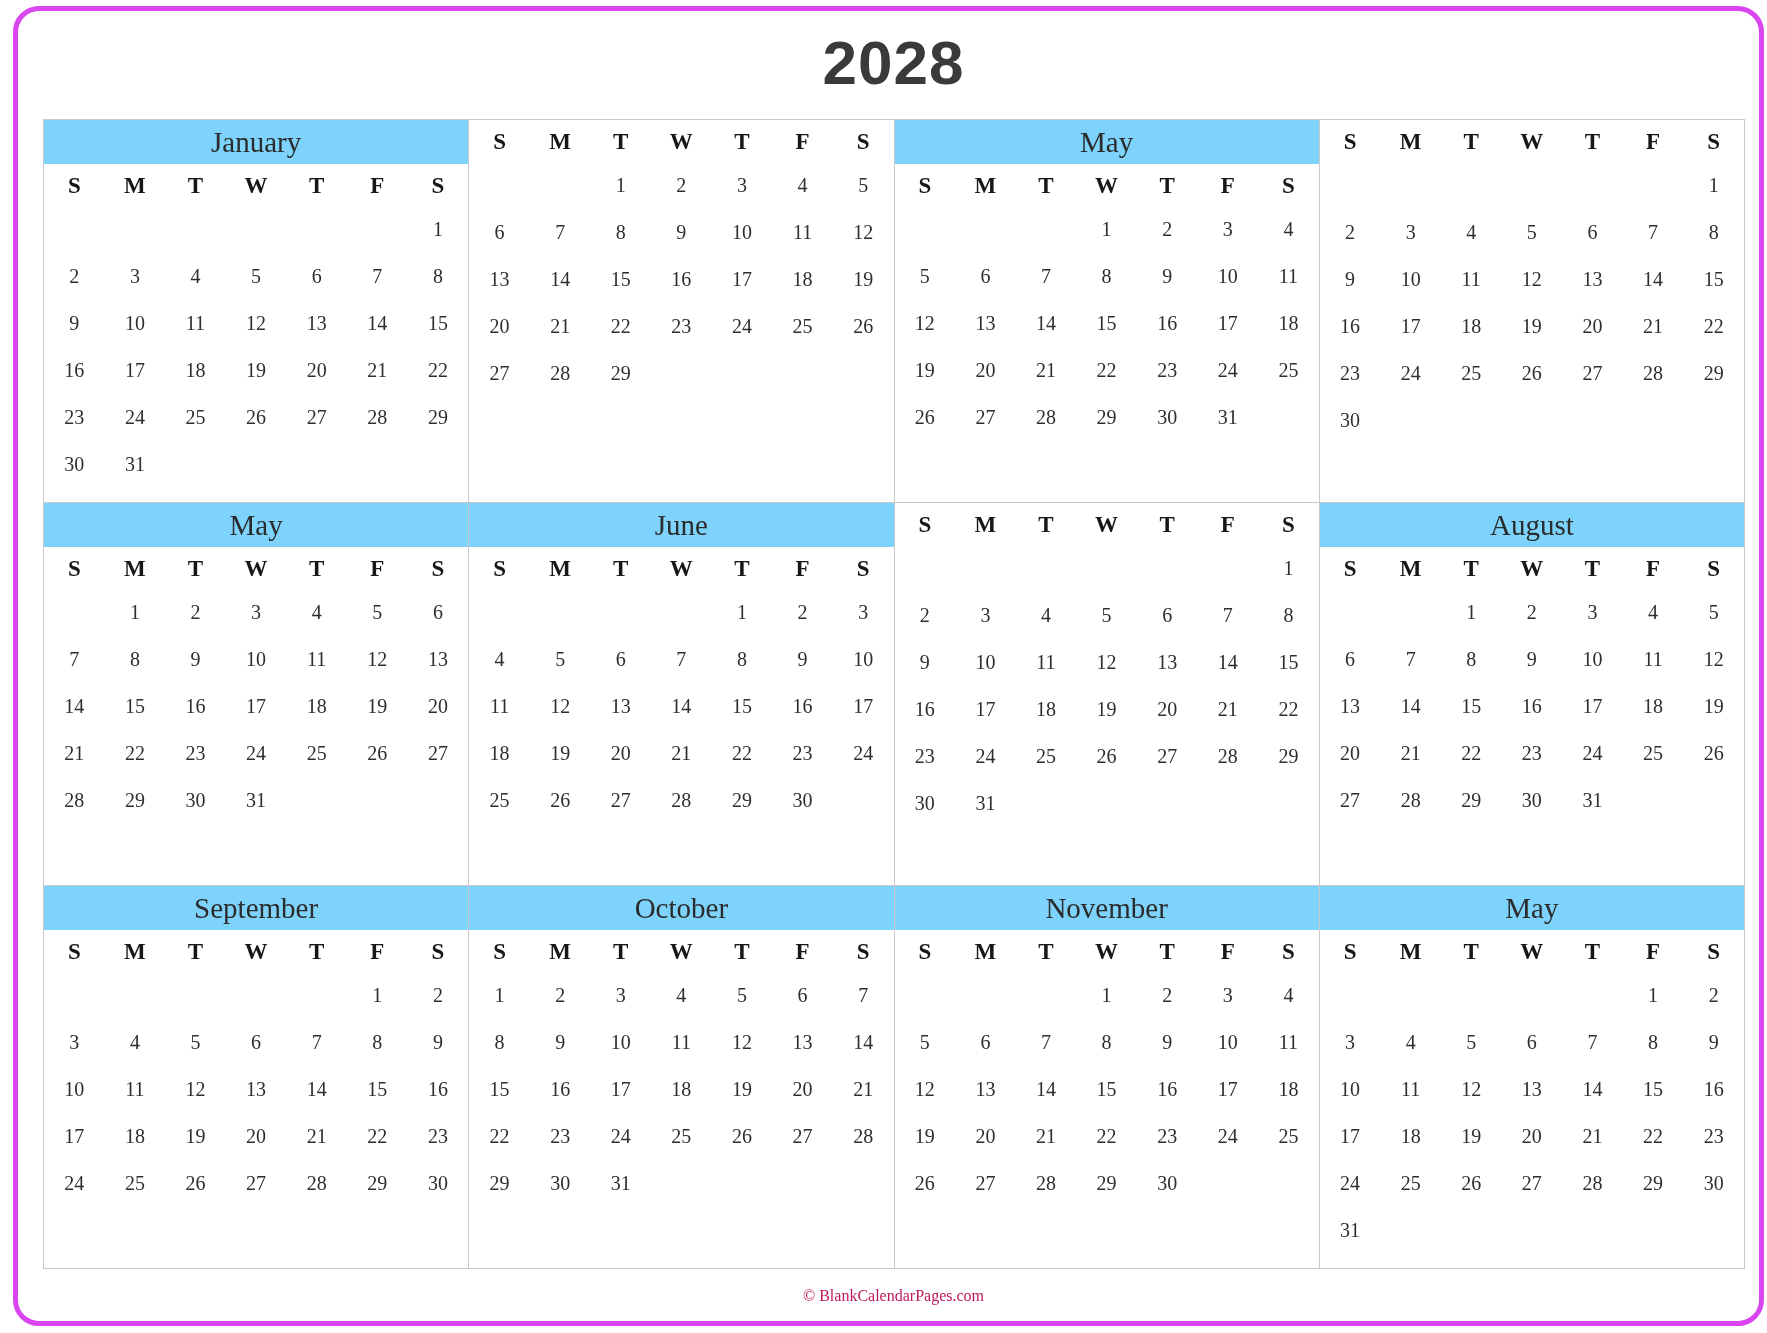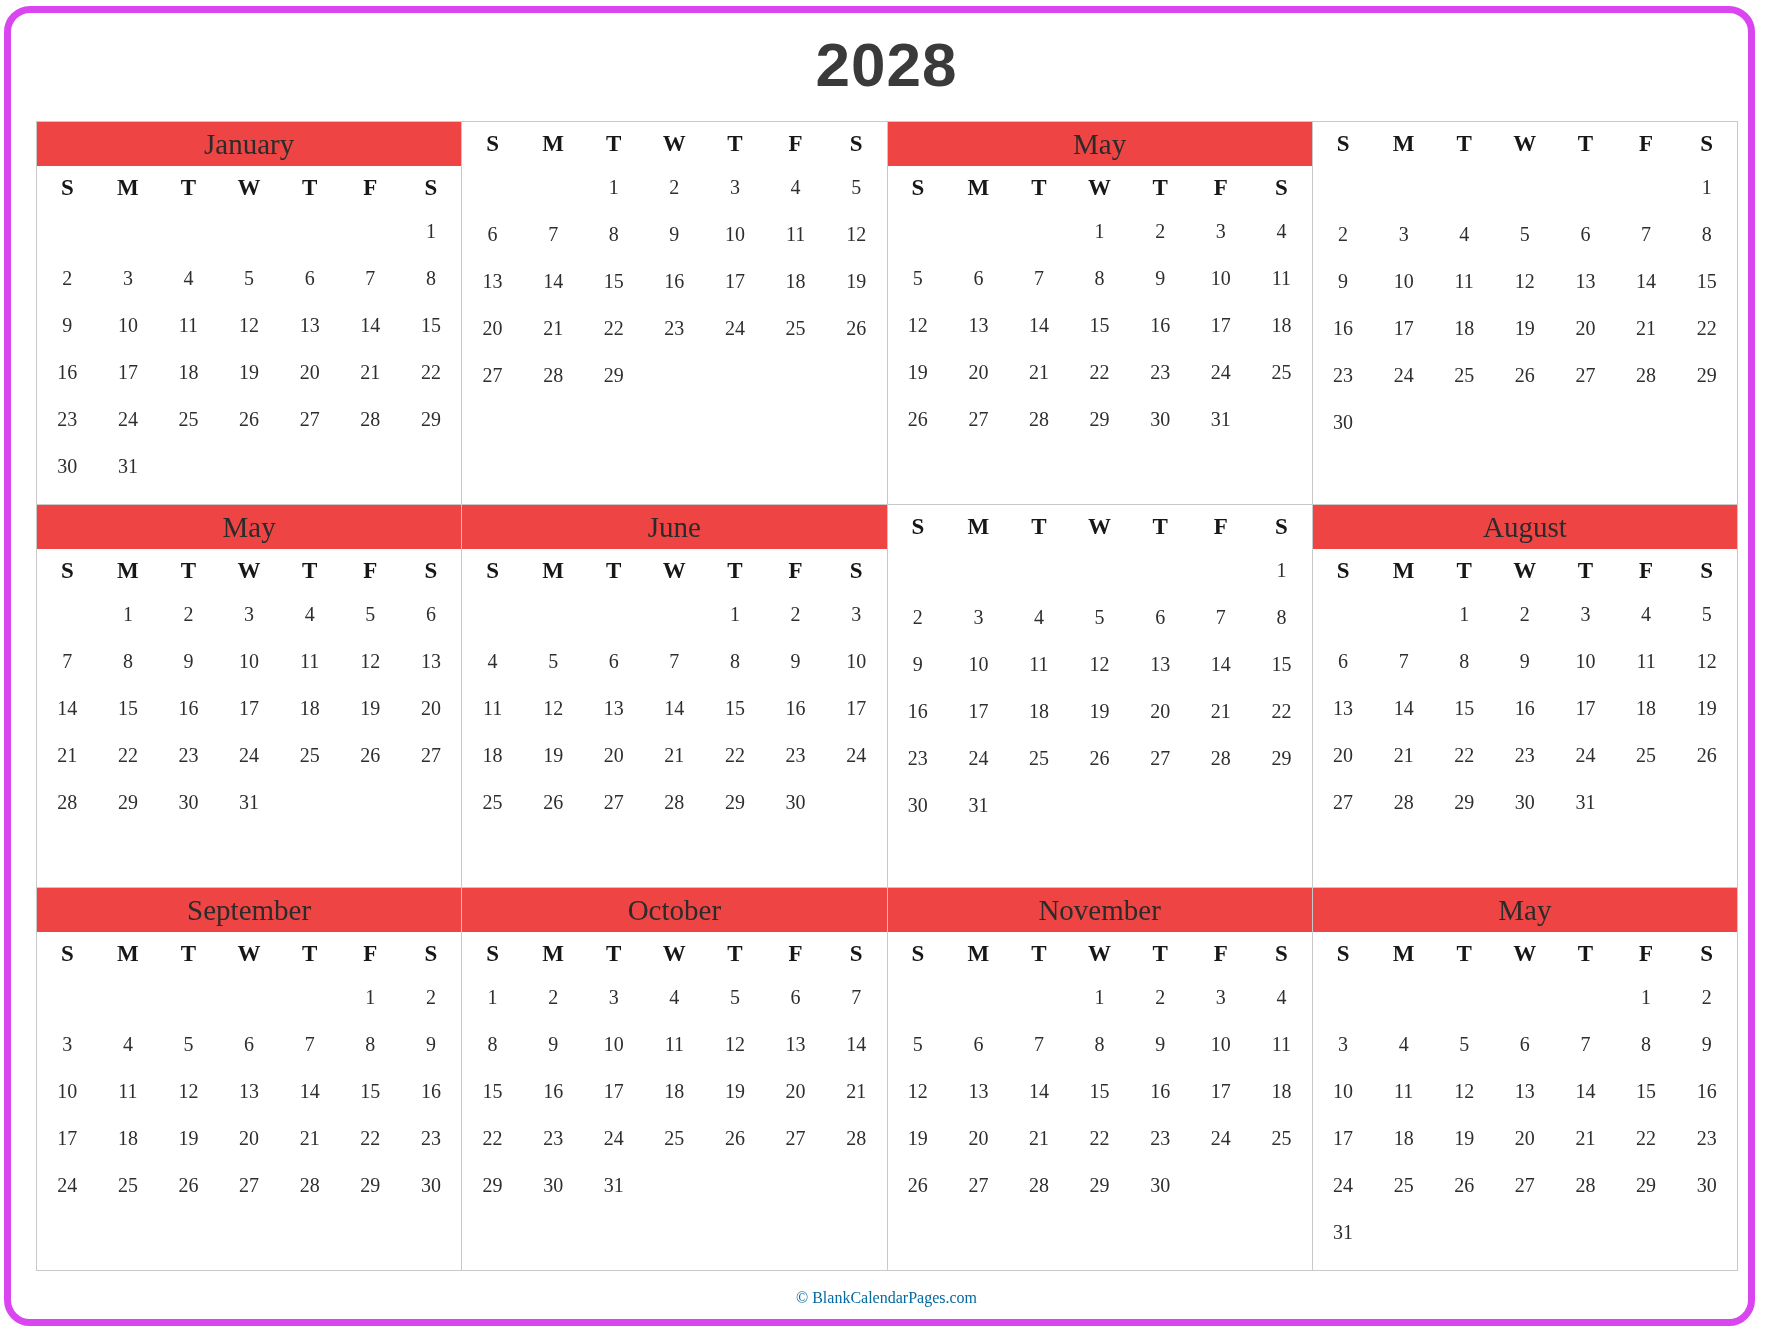--- a/index.html
+++ b/index.html
@@ -14,25 +14,25 @@
     overflow: hidden;
   }
   .page {
     position: relative;
     width: 1767px;
     height: 1333px;
     box-sizing: border-box;
   }
   .frame {
     position: absolute;
-    left: 4px;
+    left: 13px;
     top: 6px;
     width: 1751px;
     height: 1320px;
-    border: 7px solid #d946ef;
+    border: 5px solid #d946ef;
     border-radius: 26px;
     box-sizing: border-box;
     background: #fff;
   }
   .inner {
     position: absolute;
     left: 14px;
     top: 10px;
     width: 1723px;
     height: 1300px;
@@ -65,21 +65,21 @@
     border-right: 1px solid #c9c9c9;
     border-bottom: 1px solid #c9c9c9;
     box-sizing: border-box;
     padding: 0;
     position: relative;
   }
   .month-name {
     text-align: center;
     font-size: 29px;
     color: #2b2b2b;
-    background: #ef4444;
+    background: #7dd3fc;
     line-height: 44px;
     height: 44px;
     font-family: "Liberation Serif", serif;
   }
   table.cal {
     width: 100%;
     border-collapse: collapse;
     table-layout: fixed;
     margin-top: 4px;
   }
@@ -98,21 +98,21 @@
     height: 45px;
     font-family: "Liberation Serif", serif;
   }
   .footer {
     position: absolute;
     left: 0;
     right: 0;
     bottom: 16px;
     text-align: center;
     font-size: 16px;
-    color: #0369a1;
+    color: #be185d;
     font-family: "Liberation Serif", serif;
   }
 </style>
 </head>
 <body>
 
 <div class="page">
   <div class="frame">
     <div class="inner">
       <div class="year-title">2028</div>

